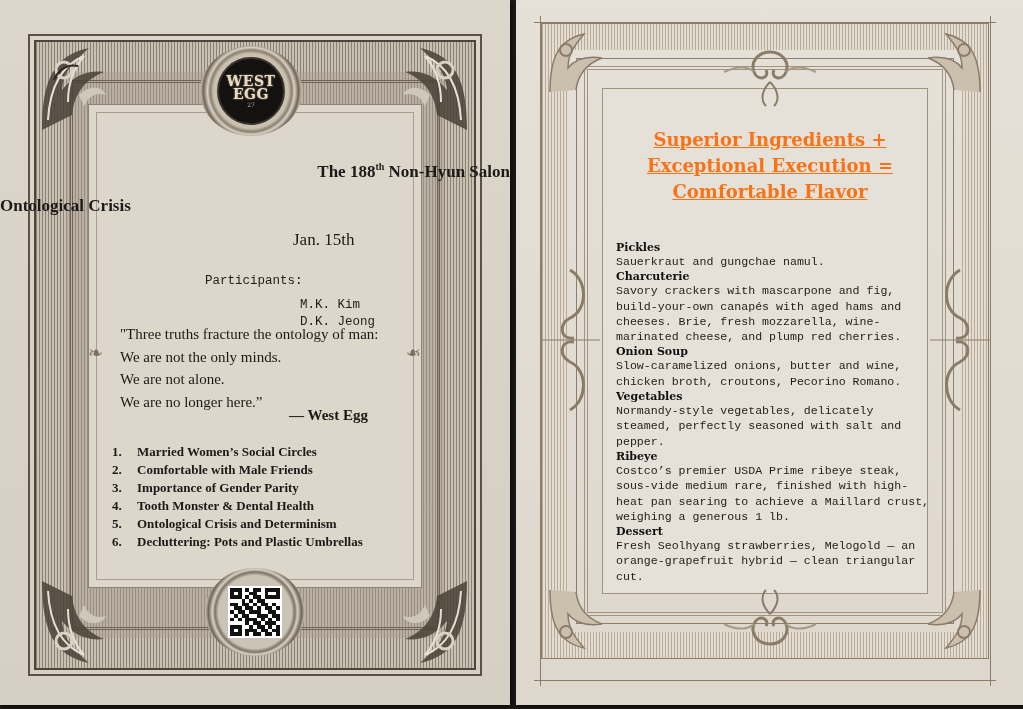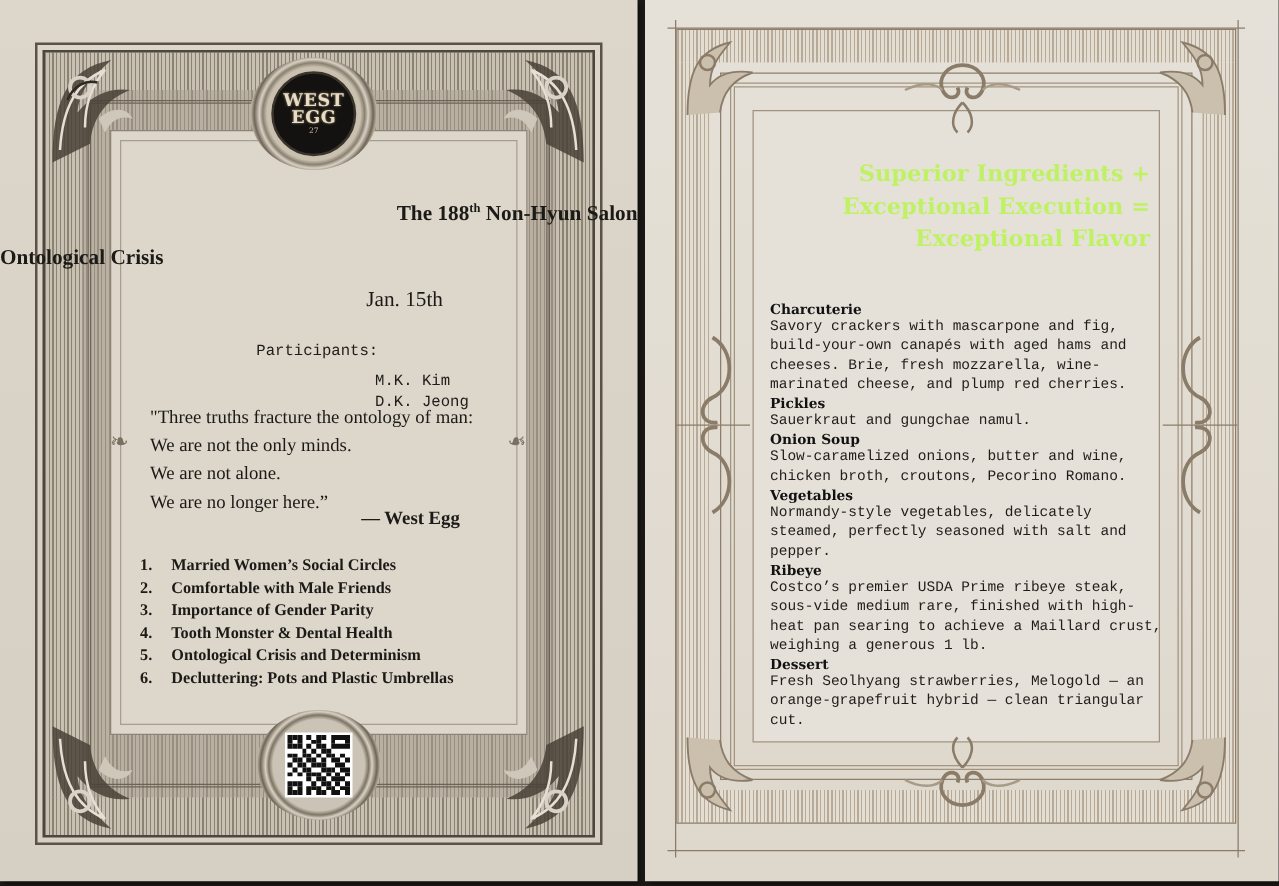--- a/index.html
+++ b/index.html
@@ -93,22 +93,22 @@
   .rcorner { position: absolute; width: 70px; height: 70px; }
   .rcorner svg { width: 100%; height: 100%; }
   .rcorner-tl { left: 544px; top: 28px; }
   .rcorner-tr { left: 916px; top: 28px; transform: scaleX(-1); }
   .rcorner-bl { left: 544px; top: 584px; transform: scaleY(-1); }
   .rcorner-br { left: 916px; top: 584px; transform: scale(-1,-1); }
   .rflourish { position: absolute; }
   .rflourish svg { width: 100%; height: 100%; }
 
   
-  #motto { position: absolute; left: 620px; width: 300px; top: 127px; text-align: right;
-    font-family: "DejaVu Serif", serif; font-weight: bold; color: #bef264; font-size: 18px; line-height: 26px; }
+  #motto { position: absolute; left: 620px; width: 300px; top: 127px; text-align: center;
+    font-family: "DejaVu Serif", serif; font-weight: bold; color: #f97316; font-size: 18px; line-height: 26px; text-decoration: underline; }
   #menu { position: absolute; left: 616px; top: 241px; width: 315px; }
   .menu-item { margin: 0; }
   .menu-name { font-family: "DejaVu Serif", serif; font-weight: bold; font-size: 11px; line-height: 13px; color: #111; }
   .menu-desc { font-size: 11.6px; line-height: 15.3px; margin-bottom: 1px; }
 </style>
 </head>
 <body>
 
 <div class="card" id="card-left">
   <div class="lf-outer"></div>
@@ -443,33 +443,33 @@
 <div class="rflourish" style="left:930px; top:260px; width:60px; height:160px; transform:scaleX(-1);">
   <svg viewBox="0 0 60 160">
       <path d="M30 10 C48 20 48 50 30 58 C18 64 20 80 34 78 M30 150 C48 140 48 110 30 102 C18 96 20 80 34 82" fill="none" stroke="#8a7c68" stroke-width="3"></path>
       <line x1="0" y1="80" x2="60" y2="80" stroke="#8a7c68" stroke-width="1"></line>
     </svg>
 </div>
 
 <div id="motto">
   <div>Superior Ingredients +</div>
   <div>Exceptional Execution =</div>
-  <div>Exceptional Flavor</div>
+  <div>Comfortable Flavor</div>
 </div>
 
 <div id="menu">
+  <div class="menu-item">
+    <div class="menu-name">Pickles</div>
+    <div class="menu-desc mono">Sauerkraut and gungchae namul.</div>
+  </div>
   <div class="menu-item">
     <div class="menu-name">Charcuterie</div>
     <div class="menu-desc mono">Savory crackers with mascarpone and fig, build-your-own canapés with aged hams and cheeses. Brie, fresh mozzarella, wine-marinated cheese, and plump red cherries.</div>
   </div>
   <div class="menu-item">
-    <div class="menu-name">Pickles</div>
-    <div class="menu-desc mono">Sauerkraut and gungchae namul.</div>
-  </div>
-  <div class="menu-item">
     <div class="menu-name">Onion Soup</div>
     <div class="menu-desc mono">Slow-caramelized onions, butter and wine, chicken broth, croutons, Pecorino Romano.</div>
   </div>
   <div class="menu-item">
     <div class="menu-name">Vegetables</div>
     <div class="menu-desc mono">Normandy-style vegetables, delicately steamed, perfectly seasoned with salt and pepper.</div>
   </div>
   <div class="menu-item">
     <div class="menu-name">Ribeye</div>
     <div class="menu-desc mono">Costco’s premier USDA Prime ribeye steak, sous-vide medium rare, finished with high-heat pan searing to achieve a Maillard crust, weighing a generous 1 lb.</div>

